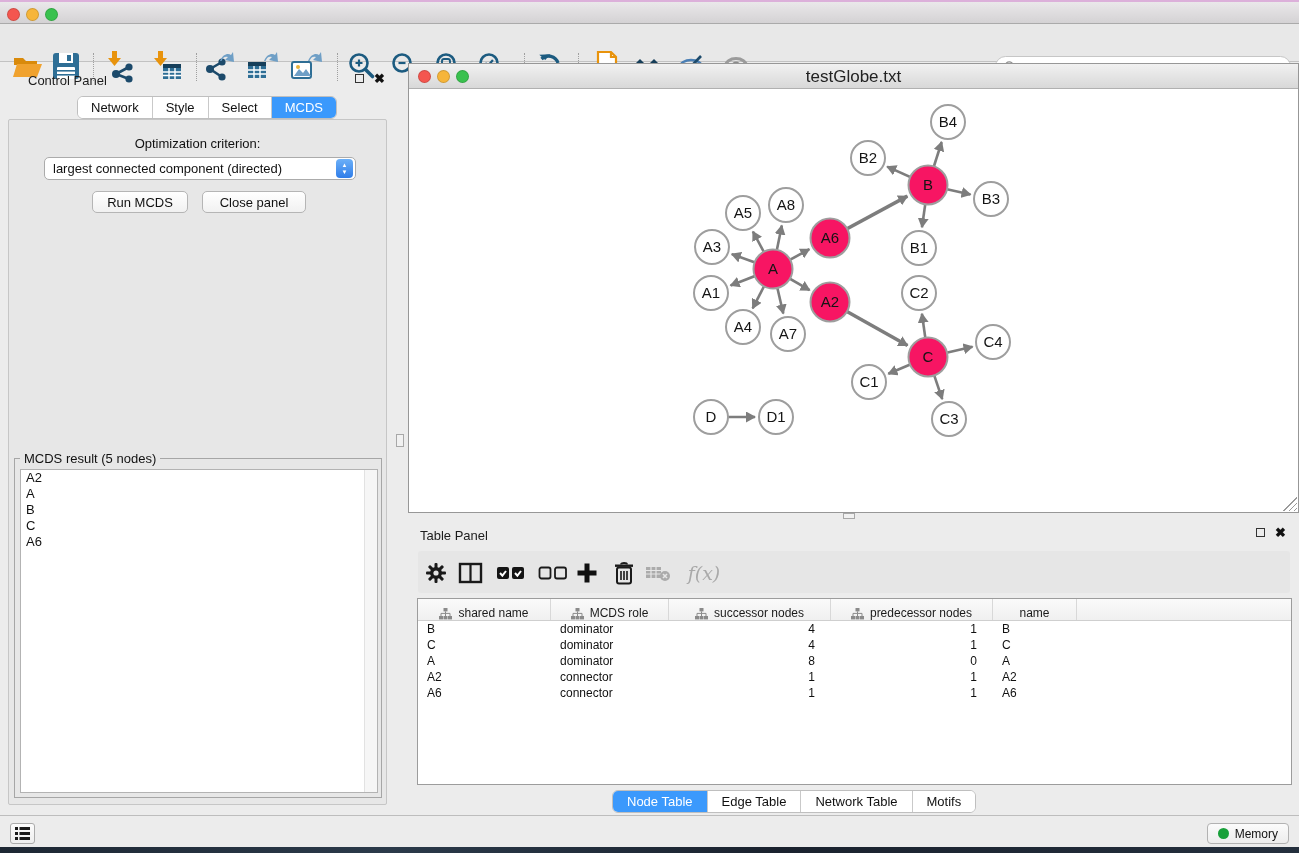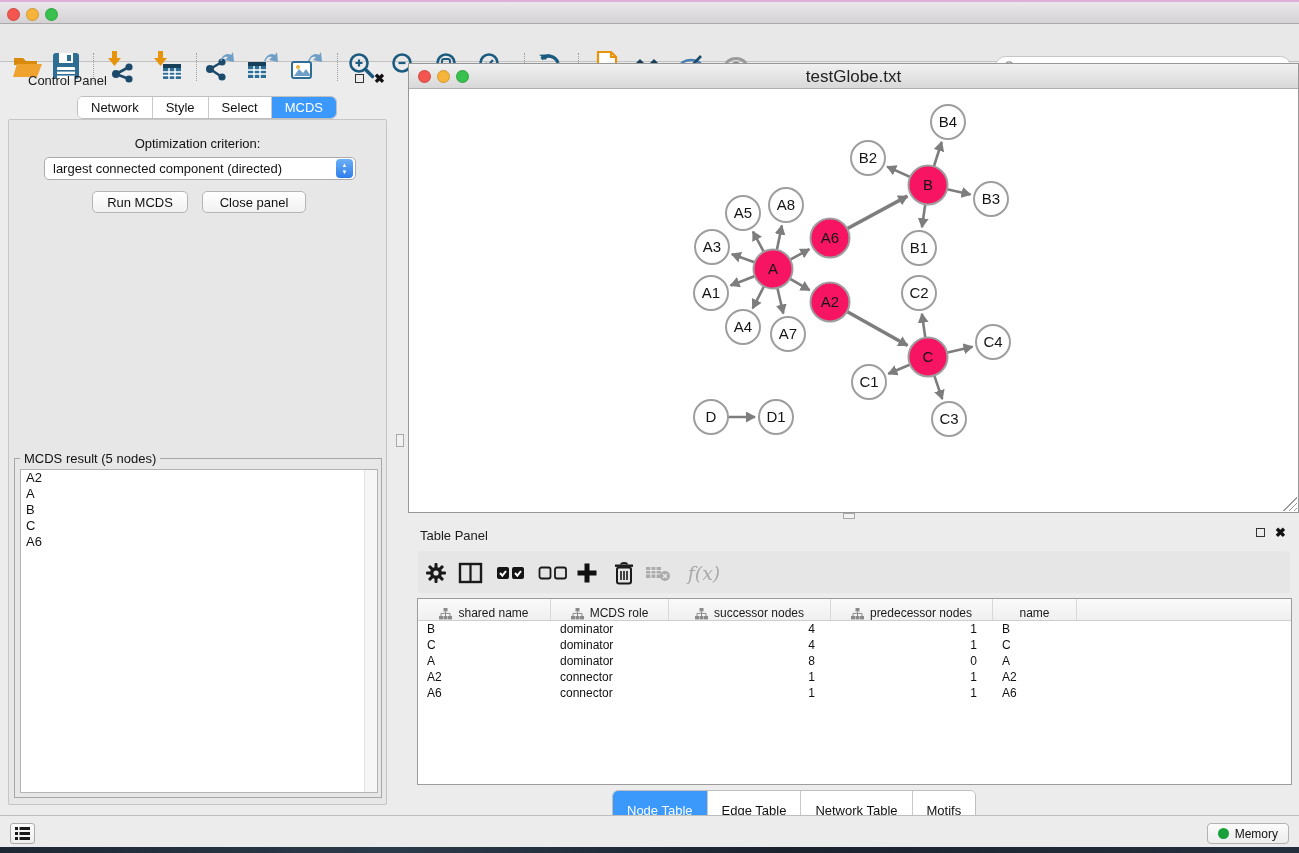--- a/index.html
+++ b/index.html
@@ -80,21 +80,21 @@
   .thead { display:flex; height:22px; background:linear-gradient(#fafafa,#f0f0f0); border-bottom:1px solid #cfcfcf; }
   .th { display:flex; align-items:flex-end; justify-content:center; gap:6px; font-size:12px; color:#1a1a1a;
     border-right:1px solid #d8d8d8; }
   .th .hicon { display:flex; }
   .c0 { width:133px; } .c1 { width:118px; } .c2 { width:162px; } .c3 { width:162px; } .c4 { width:84px; }
   .trow { display:flex; height:16px; align-items:center; }
   .tcell { font-size:12px; color:#111; overflow:hidden; white-space:nowrap; }
   .tcell.c0, .tcell.c1, .tcell.c4 { padding-left:9px; text-align:left; }
   .tcell.c2, .tcell.c3 { padding-right:16px; text-align:right; }
   .tp-tabs { left:612px; top:790px; }
-  .tp-tabs .tab { padding:12px 14px; }
+  .tp-tabs .tab { padding:3px 14px; }
 
   
   .statusbar { left:0; top:815px; width:1299px; height:32px; background:#ececec; border-top:1px solid #bdbdbd; }
   .list-btn { position:absolute; left:10px; top:7px; width:25px; height:21px;
     background:linear-gradient(#fcfcfc,#eee); border:1px solid #ababab; border-radius:3px;
     display:flex; align-items:center; justify-content:center; cursor:pointer; }
   .memory-btn { position:absolute; right:10px; top:7px; height:21px; padding:0 10px;
     background:linear-gradient(#fbfbfb,#ededed); border:1px solid #b2b2b2; border-radius:4px;
     display:flex; align-items:center; gap:6px; font-size:12px; font-family:inherit; color:#111; cursor:pointer; }
   .memory-dot { width:11px; height:11px; border-radius:50%; background:#18a03a; }

